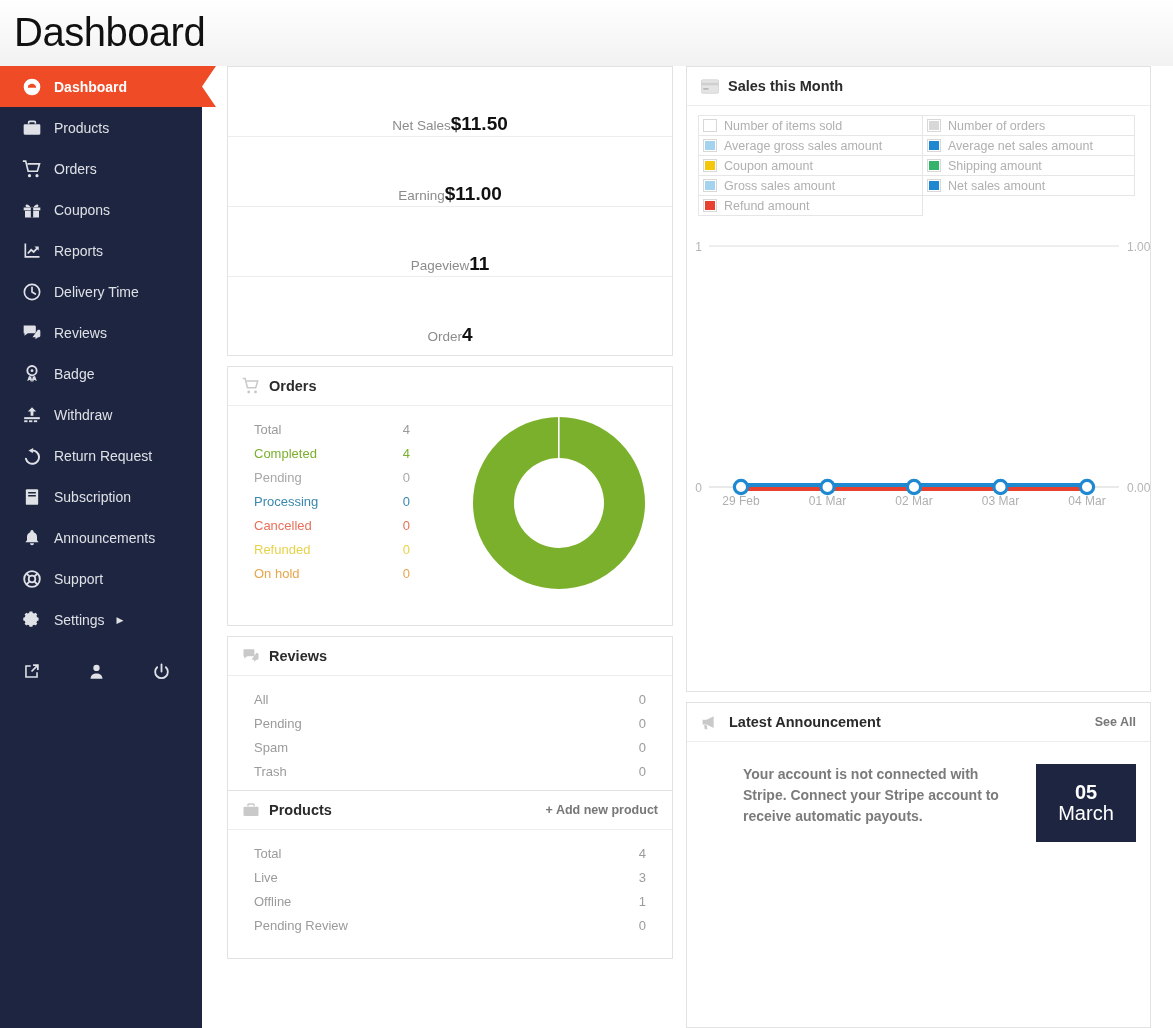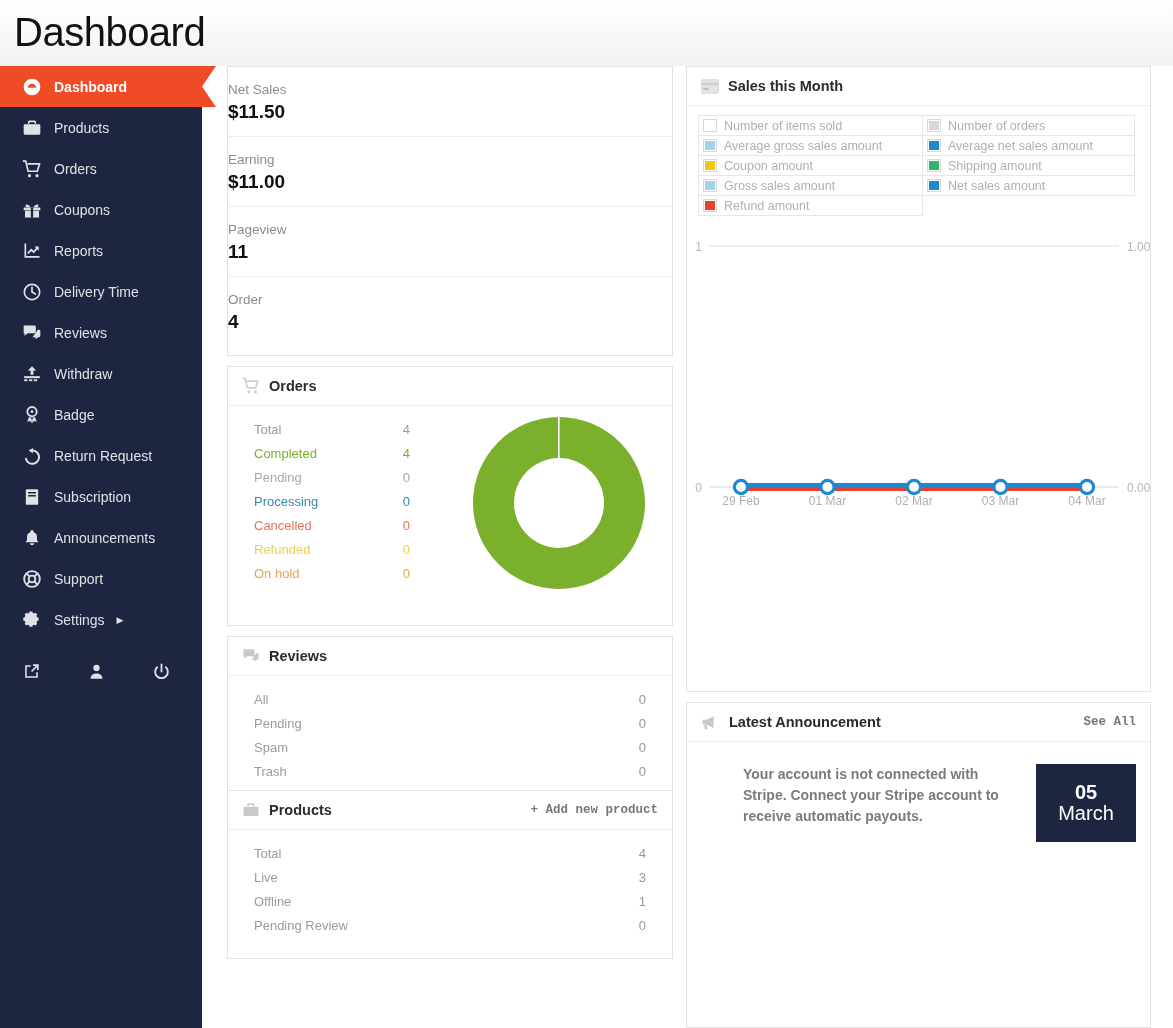--- a/index.html
+++ b/index.html
@@ -85,27 +85,26 @@
     border-bottom:1px solid #ededed;
     color:#2b2b2b;
     font-size:14.5px;
     font-weight:bold;
   }
   .card-head .head-ico { margin-right:9px; display:flex; color:#c9c9c9; }
   .card-head .head-action {
     margin-left:auto;
     font-size:12.5px; font-weight:bold; color:#777;
     cursor:pointer;
-    font-family:Liberation Mono, monospace;
   }
   
   .stat-row {
     height:70px;
-    display:flex; flex-direction:column;
-    align-items:flex-start; justify-content:center;
+    display:flex; flex-direction:row;
+    align-items:flex-end; justify-content:center;
     border-bottom:1px solid #ededed;
   }
   .stat-row:last-child { border-bottom:none; }
   .stat-label { font-size:13.5px; color:#8c8c8c; line-height:20px; }
   .stat-value { font-size:19px; color:#111; font-weight:bold; line-height:24px; }
   
   .kv { display:flex; align-items:center; height:24px; padding:0 26px; font-size:13px; }
   .kv .k { color:#9b9b9b; }
   .kv .v { margin-left:auto; color:#9b9b9b; }
   
@@ -232,38 +231,38 @@
           <svg width="20" height="20" viewBox="0 0 24 24">
             <path d="M2 3h13a1.6 1.6 0 0 1 1.6 1.6v6A1.6 1.6 0 0 1 15 12.2H7l-4 3v-3H2z" fill="currentColor"></path>
             <path d="M19 8h1.4A1.6 1.6 0 0 1 22 9.6v6A1.6 1.6 0 0 1 20.4 17h-1l-3.2 2.6V17h-3.6" fill="currentColor"></path>
           </svg>
         </span>
         <span class="nav-label">Reviews</span>
       </div>
       <div class="nav-item">
         <span class="nav-ico">
           <svg width="20" height="20" viewBox="0 0 24 24">
+            <circle cx="12" cy="8" r="5.6" fill="none" stroke="currentColor" stroke-width="2.2"></circle>
+            <circle cx="12" cy="8" r="1.7" fill="currentColor"></circle>
+            <path d="M8.4 14.4l-2.2 6 3.4-1.6 1.4 3 2-6zM15.6 14.4l2.2 6-3.4-1.6-1.4 3-2-6z" fill="currentColor"></path>
+          </svg>
+        </span>
+        <span class="nav-label">Badge</span>
+      </div>
+      <div class="nav-item">
+        <span class="nav-ico">
+          <svg width="20" height="20" viewBox="0 0 24 24">
             <path d="M12 2.6l5 5.2h-3.3v5h-3.4v-5H7z" fill="currentColor"></path>
             <rect x="2.6" y="14.6" width="18.8" height="2.4" fill="currentColor"></rect>
             <rect x="2.6" y="18.4" width="4" height="2.2" fill="currentColor"></rect>
             <rect x="8.4" y="18.4" width="4" height="2.2" fill="currentColor"></rect>
             <rect x="14.2" y="18.4" width="4" height="2.2" fill="currentColor"></rect>
           </svg>
         </span>
         <span class="nav-label">Withdraw</span>
-      </div>
-      <div class="nav-item">
-        <span class="nav-ico">
-          <svg width="20" height="20" viewBox="0 0 24 24">
-            <circle cx="12" cy="8" r="5.6" fill="none" stroke="currentColor" stroke-width="2.2"></circle>
-            <circle cx="12" cy="8" r="1.7" fill="currentColor"></circle>
-            <path d="M8.4 14.4l-2.2 6 3.4-1.6 1.4 3 2-6zM15.6 14.4l2.2 6-3.4-1.6-1.4 3-2-6z" fill="currentColor"></path>
-          </svg>
-        </span>
-        <span class="nav-label">Badge</span>
       </div>
       <div class="nav-item">
         <span class="nav-ico">
           <svg width="20" height="20" viewBox="0 0 24 24">
             <path d="M12.4 5.4a8 8 0 1 1-7.7 10" fill="none" stroke="currentColor" stroke-width="2.4" stroke-linecap="round"></path>
             <path d="M13.4 2.4l-.4 6.4-5.2-3.4z" fill="currentColor"></path>
           </svg>
         </span>
         <span class="nav-label">Return Request</span>
       </div>

